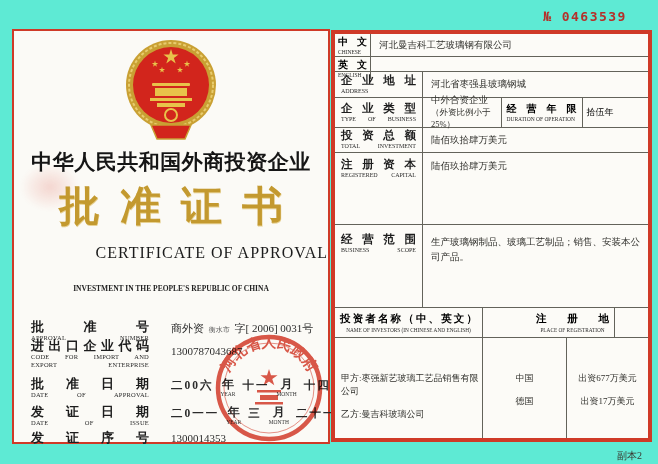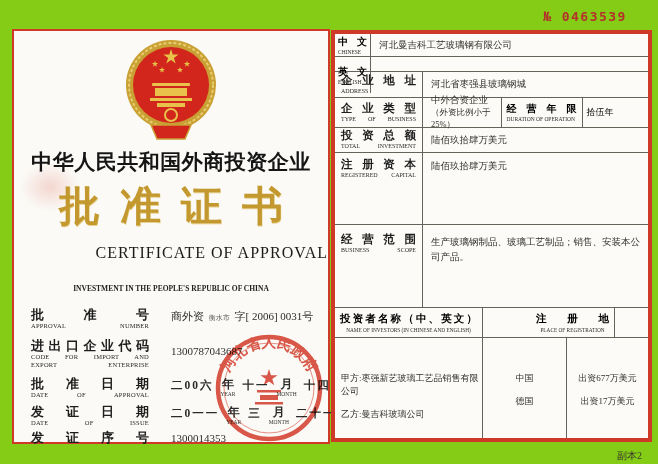--- a/index.html
+++ b/index.html
@@ -1,17 +1,17 @@
 <!DOCTYPE html>
 <html><head>
 <meta charset="utf-8">
 <style>
   * { margin:0; padding:0; box-sizing:border-box; }
   body { background:#e8e5df; font-family:"Liberation Serif","DejaVu Serif",serif; }
-  .stage { position:relative; width:658px; height:464px; background:#84cc16; overflow:hidden; }
+  .stage { position:relative; width:658px; height:464px; background:#5eead4; overflow:hidden; }
 
   
   .serial { position:absolute; left:543px; top:9px; color:#b5302a; font-size:13px;
             font-weight:bold; letter-spacing:1.5px; font-family:"DejaVu Sans Mono",monospace; }
 
   .copy-label { position:absolute; right:16px; bottom:1px; font-size:10px; color:#3a372f; }
 
   
   .left-page { position:absolute; left:12px; top:29px; width:318px; height:415px;
                border:2.5px solid #cf3a28; background:#fbfaf6; }
@@ -57,21 +57,21 @@
            display:flex; flex-direction:column; justify-content:center; padding:2px 6px; }
   .lcell .cn { font-size:11.5px; font-weight:bold; color:#1d1d1d;
                text-align:justify; text-align-last:justify; line-height:1.1; }
   .lcell .en { font-size:6px; color:#2c2c2c; text-align:justify; text-align-last:justify;
                line-height:1.25; margin-top:1px; }
   .vcell { flex:1; display:flex; flex-direction:column; justify-content:center;
            padding:2px 8px; font-size:9.5px; color:#30302c; }
   .top-align { justify-content:flex-start; padding-top:7px; }
   .sub { flex:1; display:flex; flex-direction:column; }
   .subrow { flex:1; display:flex; }
-  .subrow + .subrow { border-top:1px solid #63635a;flex-direction:column; }
+  .subrow + .subrow { border-top:1px solid #63635a; }
   .slcell { width:36px; flex:0 0 36px; border-right:1px solid #63635a;
             display:flex; flex-direction:column; justify-content:center; padding:1px 3px; }
   .slcell .cn { font-size:10px; font-weight:bold; text-align:justify; text-align-last:justify; }
   .slcell .en { font-size:5.5px; color:#2c2c2c; }
   .dur-label { width:82px; flex:0 0 82px; border-left:1px solid #63635a; border-right:1px solid #63635a;
                display:flex; flex-direction:column; justify-content:center; padding:2px 5px; }
   .dur-label .cn { font-size:10px; font-weight:bold; text-align:justify; text-align-last:justify; }
   .dur-label .en { font-size:5.5px; color:#2c2c2c; line-height:1.2; }
   .dur-val { width:30px; flex:1; display:flex; align-items:center; padding-left:4px; font-size:9px; }
   .inv-hdr-cell { display:flex; flex-direction:column; justify-content:center; padding:2px 5px; }
@@ -129,21 +129,21 @@
     <div class="title-cn">中华人民共和国外商投资企业</div>
     <div class="cert-title">批准证书</div>
     <div class="title-en">CERTIFICATE OF APPROVAL</div>
     <div class="subtitle-en">
       <br>
       <span>INVESTMENT  IN  THE  PEOPLE'S REPUBLIC OF  CHINA</span>
     </div>
 
     <div class="fields">
 
-      <div class="frow" style="top:5px;">
+      <div class="frow" style="top:17px;">
         <span class="flabel">
           <span class="cn">批准号</span>
           <span class="en">APPROVAL NUMBER</span>
         </span>
         <span class="fvalue">
           <span>商外资</span>
           <span class="small-txt">衡水市</span>
           <span>字[ 2006]  0031号</span>
         </span>
       </div>

